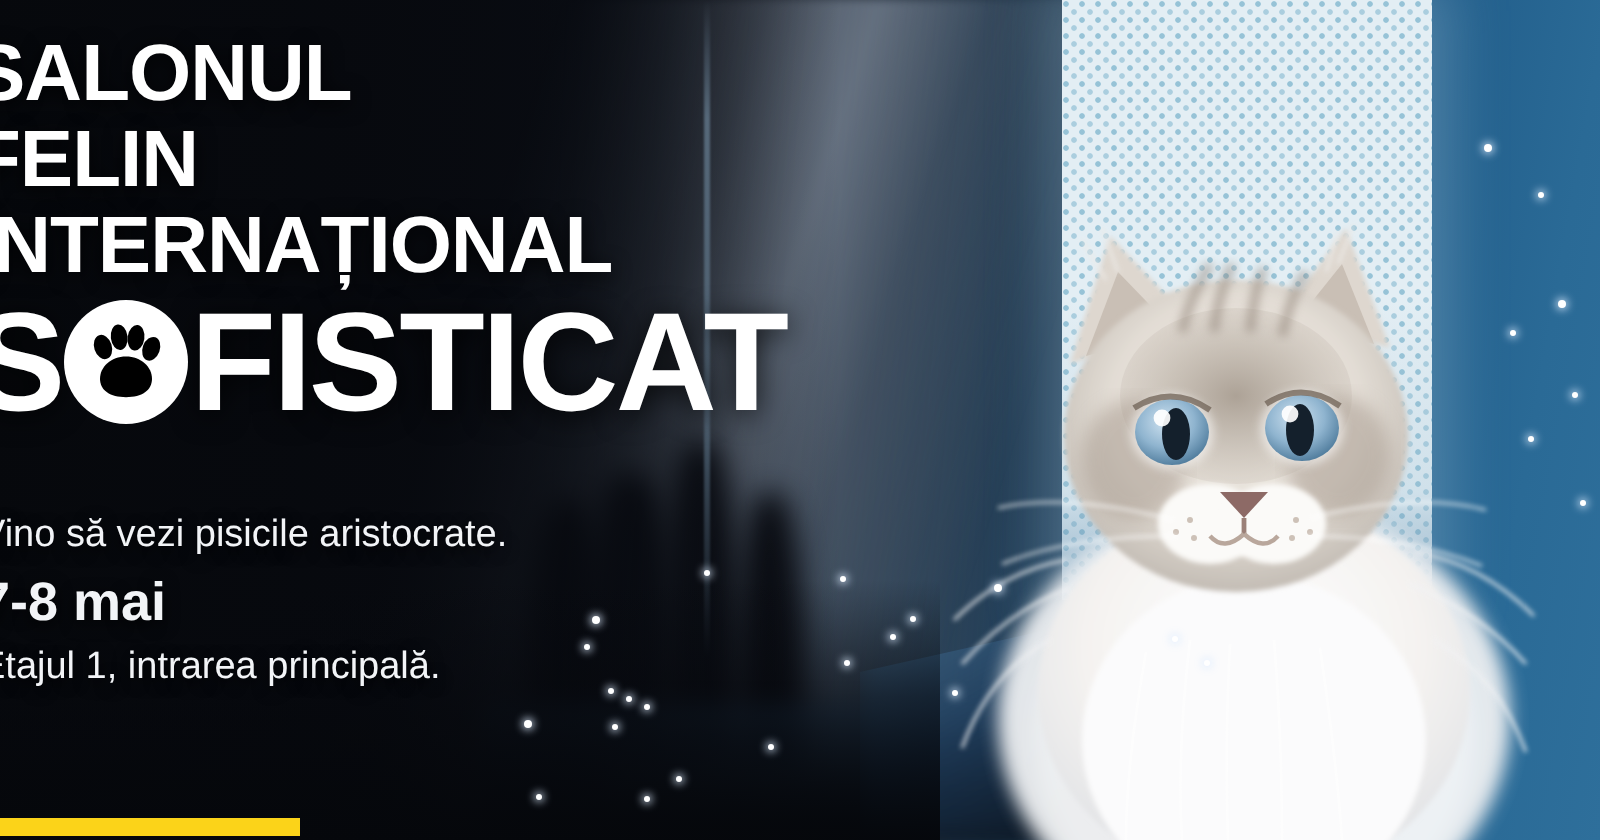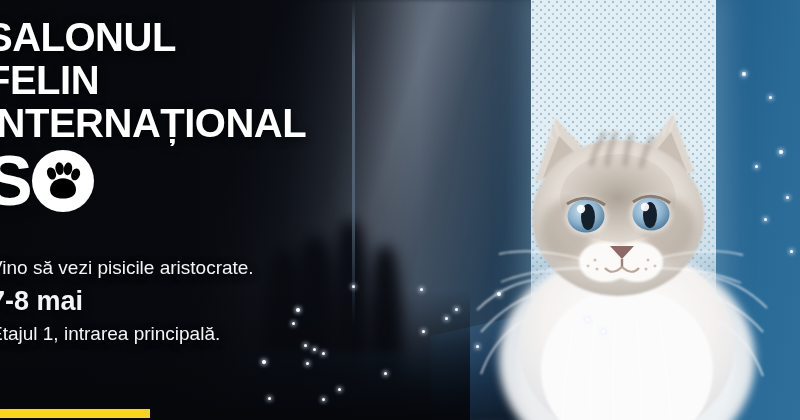--- a/index.html
+++ b/index.html
@@ -324,20 +324,21 @@
       <span>S</span>
       <span class="paw-o">
         <svg viewBox="0 0 38 40" xmlns="http://www.w3.org/2000/svg">
           <ellipse cx="7.5" cy="12.5" rx="4.4" ry="6.2" fill="#000" transform="rotate(-18 7.5 12.5)"></ellipse>
           <ellipse cx="15.6" cy="7.6" rx="4.2" ry="6.4" fill="#000" transform="rotate(-7 15.6 7.6)"></ellipse>
           <ellipse cx="24" cy="7.9" rx="4.2" ry="6.4" fill="#000" transform="rotate(8 24 7.9)"></ellipse>
           <ellipse cx="31.6" cy="13.4" rx="4.3" ry="6.1" fill="#000" transform="rotate(20 31.6 13.4)"></ellipse>
           <path d="M19 17.2 C26.5 17.2 32 22.4 32 28.4 C32 34.2 27 37.6 19 37.6 C11 37.6 6 34.2 6 28.4 C6 22.4 11.5 17.2 19 17.2 Z" fill="#000"></path>
         </svg>
       </span>
+      <span>FISTICAT</span>
     </div>
   </div>
 
   <div class="sub">
     <div class="sub-line">Vino să vezi pisicile aristocrate.</div>
     <div class="sub-date">7-8 mai</div>
     <div class="sub-place">Etajul 1, intrarea principală.</div>
   </div>
 
   <div class="yellow-bar"></div>

